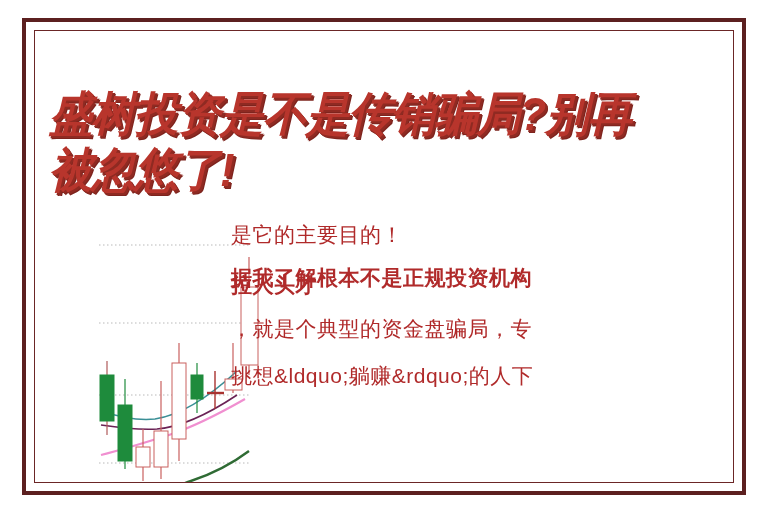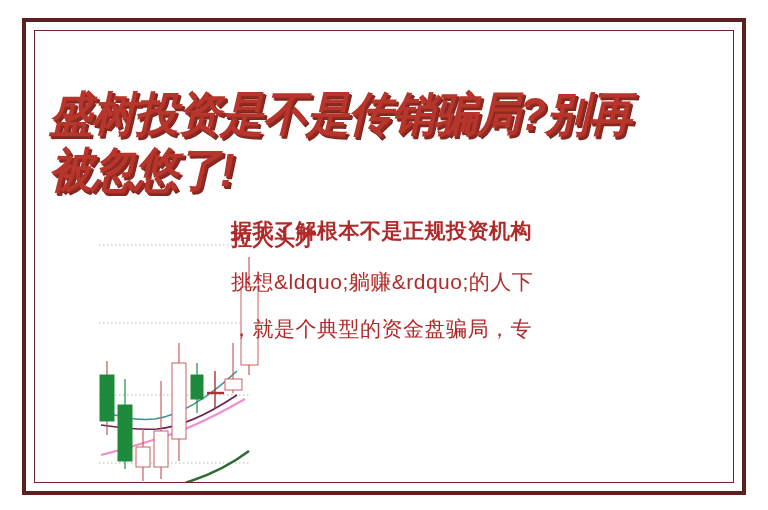--- a/index.html
+++ b/index.html
@@ -172,22 +172,23 @@
             <line x1="164" y1="34" x2="164" y2="152" stroke="#c9605e" stroke-width="1.2"></line>
             <rect x="156" y="64" width="17" height="78" fill="#ffffff" stroke="#c9605e"></rect>
           </g>
         </g>
 
         <path fill="none" stroke="#2f6b34" stroke-width="2.4" d="M14,283 C46,276 78,268 106,258 C130,250 148,240 164,228"></path>
       </svg>
     </figure>
 
     <div class="body-copy">
+      <span class="body-line">是它的主要目的！</span>
       <span class="overlap-wrap">
         <span class="ov ov-a"><span>据我了解</span><span>根本不是正规投资机构</span></span>
         <span class="ov ov-b">拉人头才</span>
       </span>
+      <span class="body-line">，就是个典型的资金盘骗局，专</span>
       <span class="body-line">挑想&amp;ldquo;躺赚&amp;rdquo;的人下</span>
-      <span class="body-line">，就是个典型的资金盘骗局，专</span>
     </div>
 
   </div>
 </div>
 
 </body></html>

